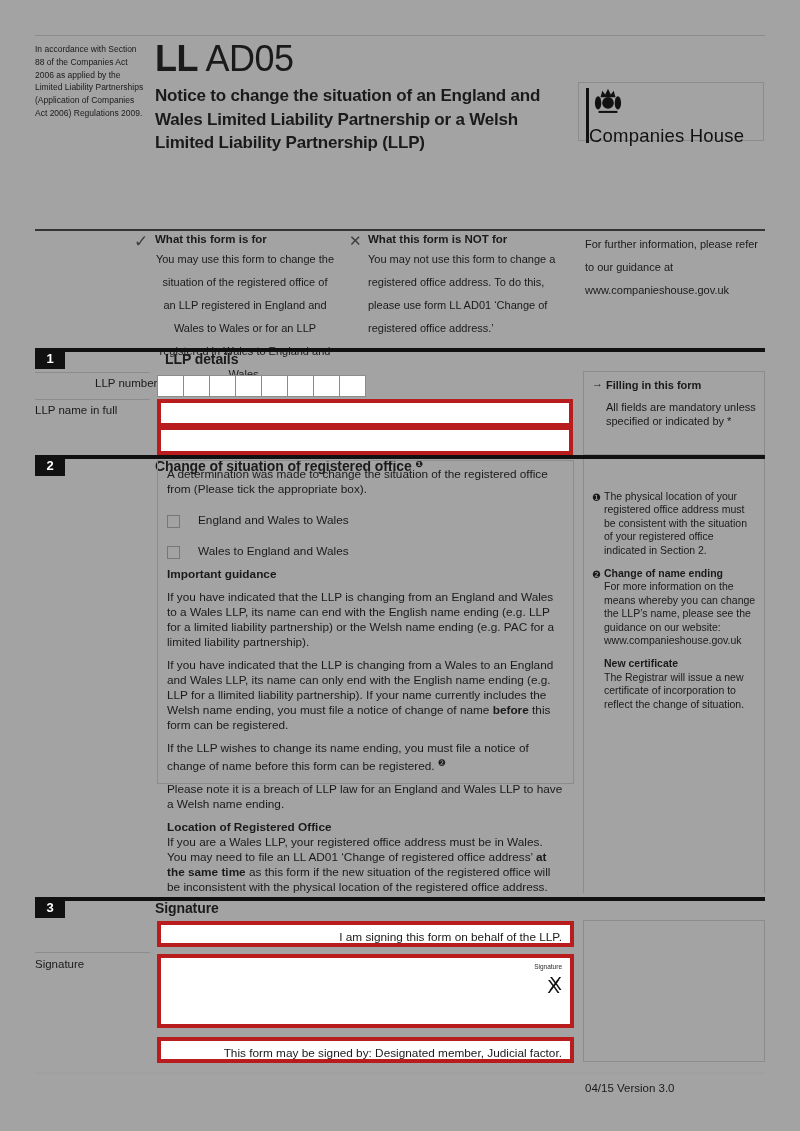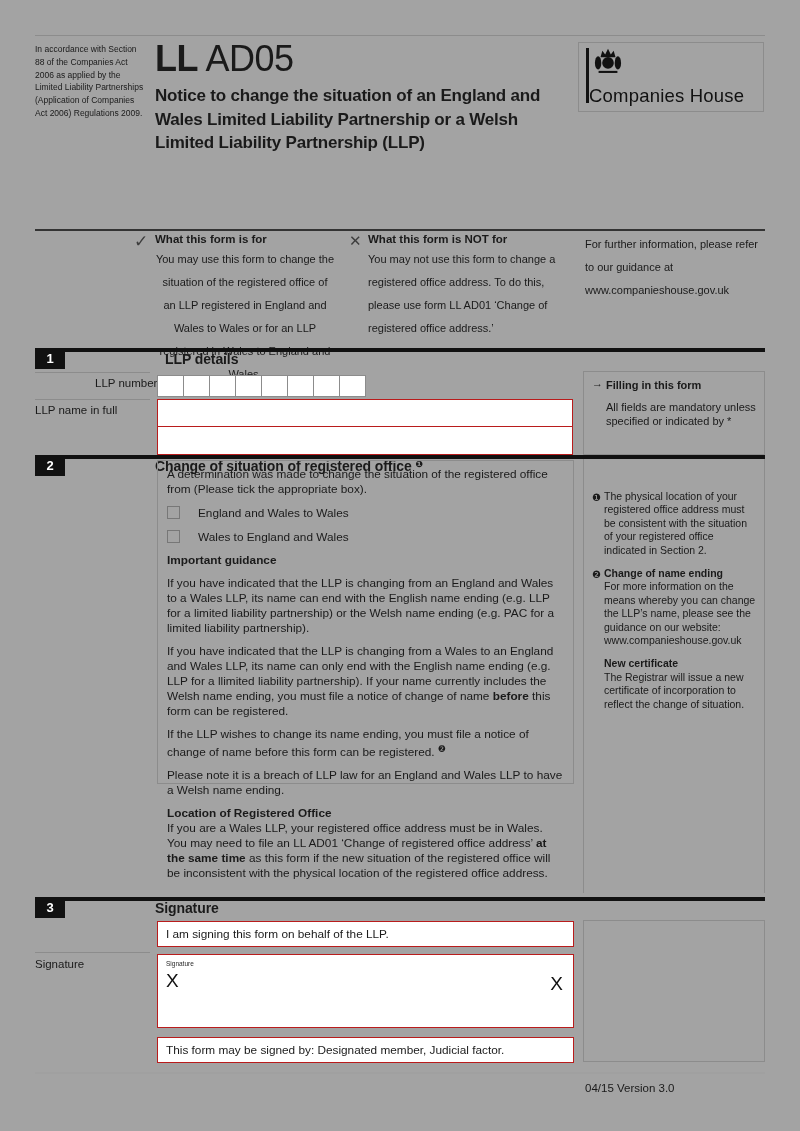--- a/index.html
+++ b/index.html
@@ -16,39 +16,39 @@
   .numbox {
     background:#111; color:#fff; width:30px; height:21px;
     font-size:13px; font-weight:700; display:flex; align-items:center; justify-content:center;
   }
   .secTitle { font-size:14px; font-weight:700; letter-spacing:-0.1px; }
   .statutory { font-size:8.5px; line-height:12.8px; width:113px; }
   .formCode { font-size:36px; letter-spacing:-0.5px; }
   .formCode .b { font-weight:800; }
   .formCode .r { font-weight:400; }
   .subtitle { font-size:17px; font-weight:700; line-height:23.5px; width:420px; letter-spacing:-0.2px; }
-  .logoBox { width:186px; height:70px; border:1px solid #8c8c8c; }
+  .logoBox { width:186px; height:59px; border:1px solid #8c8c8c;margin-top:40px; }
   .logoText { font-size:18.5px; color:#111; letter-spacing:0.2px; }
   .logoBar { width:3px; background:#111; }
   .introHead { font-size:11.5px; font-weight:700; }
   .introBody { font-size:11px; line-height:23px; }
   .tick { font-size:17px; color:#3d3d3d; font-weight:700; }
   .cross { font-size:15px; color:#3d3d3d; font-weight:700; }
   .fieldLabel { font-size:11.5px; }
   .cellRow { display:flex; }
   .cell { width:27px; height:22px; border:1px solid #8c8c8c; margin-left:-1px; background:#fff; }
   .cell:first-child { margin-left:0; }
-  .inputBox { border:1px solid #b91c1c; background:#fff; }
+  .inputBox { border:4px solid #b91c1c; background:#fff;text-align:right; }
   .sideBox { border:1px solid #8c8c8c; }
   .sideHead { font-size:11px; font-weight:700; line-height:14px; }
   .sideBody { font-size:11px; line-height:14px; }
   .mainBox { border:1px solid #8c8c8c; padding:6px 10px 0 9px; font-size:11.8px; line-height:15px; }
   .mainBox p { margin-top:8px; }
   .mainBox .nhead { font-weight:700; margin-top:8px; }
-  .chkRow { display:flex; align-items:flex-start; margin-top:9px; }
+  .chkRow { display:flex; align-items:flex-end; margin-top:16px; }
   .chk { width:13px; height:13px; border:1px solid #777; margin-right:18px; flex:0 0 auto; }
   .bold { font-weight:700; }
   .markerSup { font-size:9px; vertical-align:4px; letter-spacing:0; }
   .note { position:relative; padding-left:11px; font-size:10.5px; line-height:13.4px; }
   .note .mk { position:absolute; left:-1px; top:0.5px; font-size:10px; }
   .noteHead { font-weight:700; }
   .noteGap { margin-top:10px; }
   .sigInnerLabel { font-size:6.5px; color:#2a2a2a; }
   .sigX { font-size:19px; color:#111; }
   .footer { font-size:11.5px; color:#1a1a1a; }

